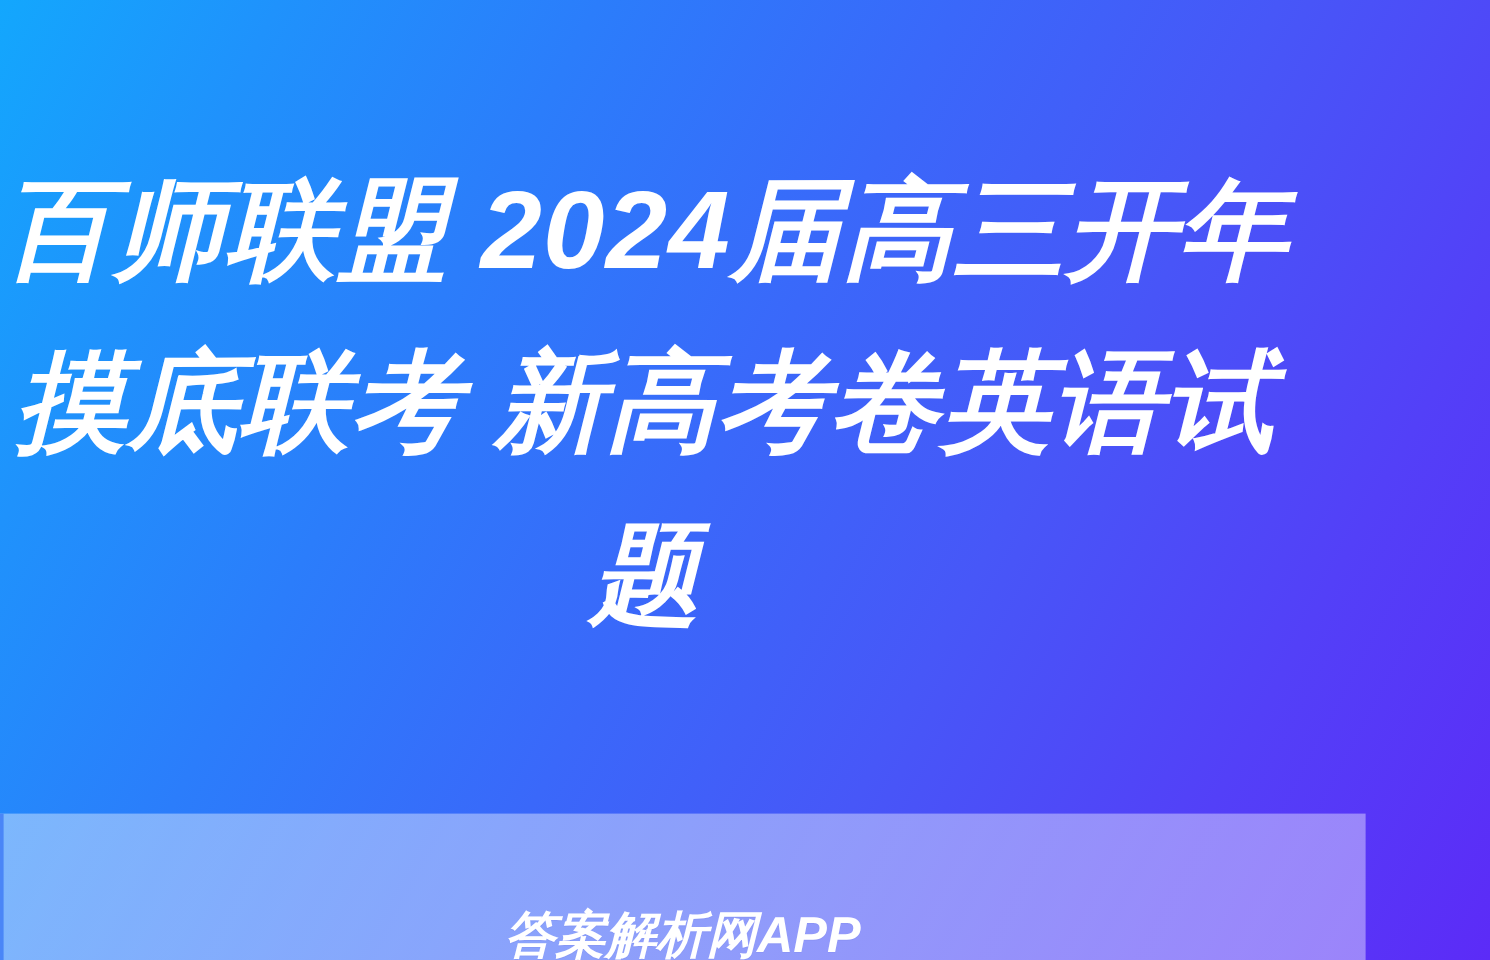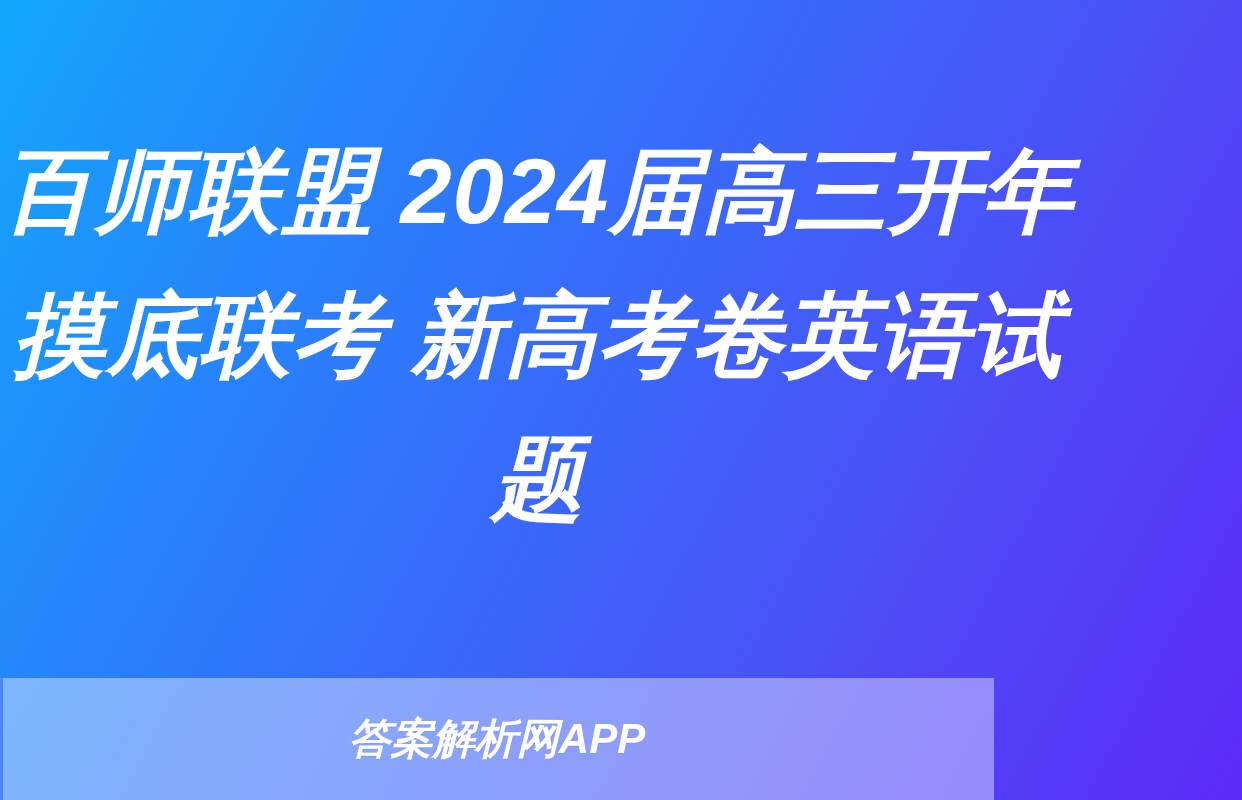--- a/index.html
+++ b/index.html
@@ -56,27 +56,27 @@
     white-space: pre-wrap;
     word-break: break-all;
     text-rendering: geometricPrecision;
   }
 
   
   #footer-band {
     position: absolute;
     left: 0;
     bottom: 0;
-    width: 994px;
+    width: 1138px;
     height: 122px;
     background: linear-gradient(100deg,
                 rgba(255,255,255,0.40) 0%,
                 rgba(255,255,255,0.40) 100%);
     display: flex;
-    align-items: center;
+    align-items: flex-end;
     justify-content: center;
   }
 
   #footer-edge {
     position: absolute;
     left: 0;
     bottom: 0;
     width: 3px;
     height: 122px;
     background: #4a86f7;

